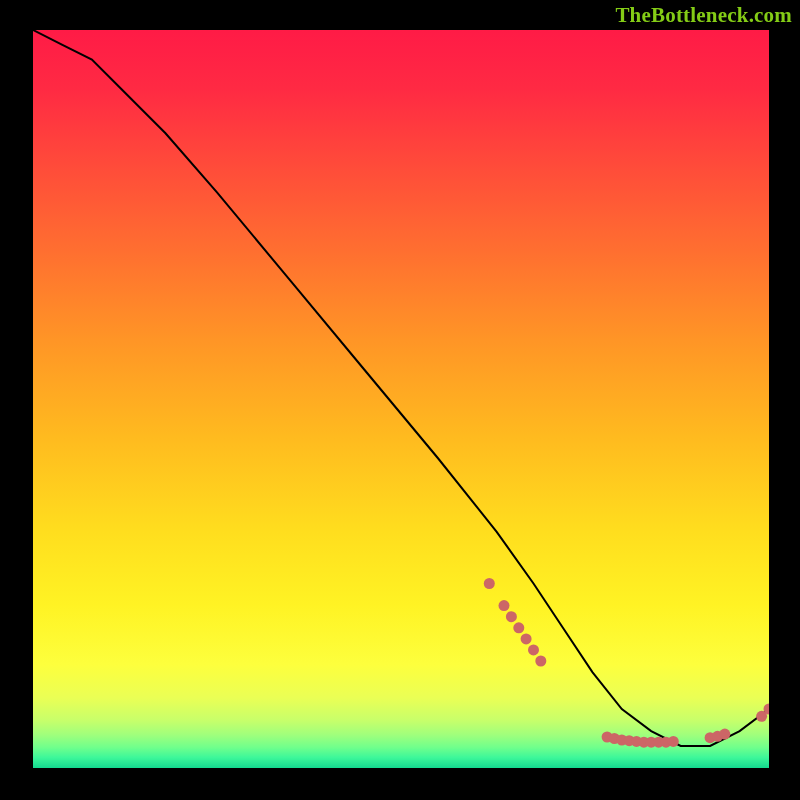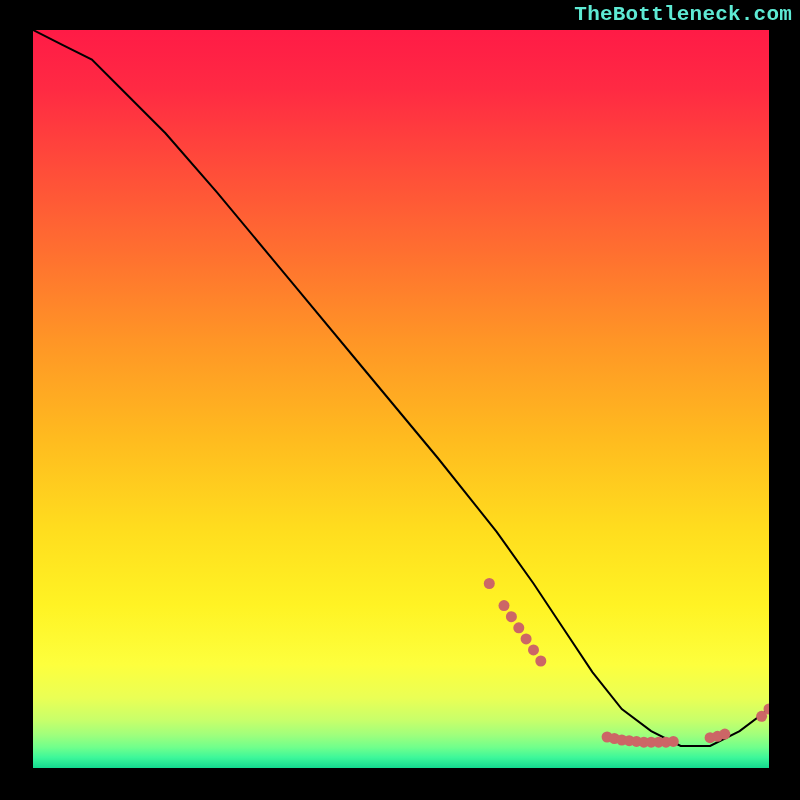--- a/index.html
+++ b/index.html
@@ -14,27 +14,27 @@
   .wrap {
     position: relative;
     width: 800px;
     height: 800px;
     background: #000;
   }
   .watermark {
     position: absolute;
     top: 3px;
     right: 8px;
-    color: #5eead4;
+    color: #84cc16;
     font-size: 21px;
     font-weight: 600;
     letter-spacing: 0.2px;
     z-index: 5;
     user-select: none;
-    font-family: Liberation Mono, monospace;
+    font-family: Liberation Serif, serif;
   }
   
   .plot {
     position: absolute;
     left: 33px;
     top: 30px;
     width: 736px;
     height: 738px;
     overflow: hidden;
   }

